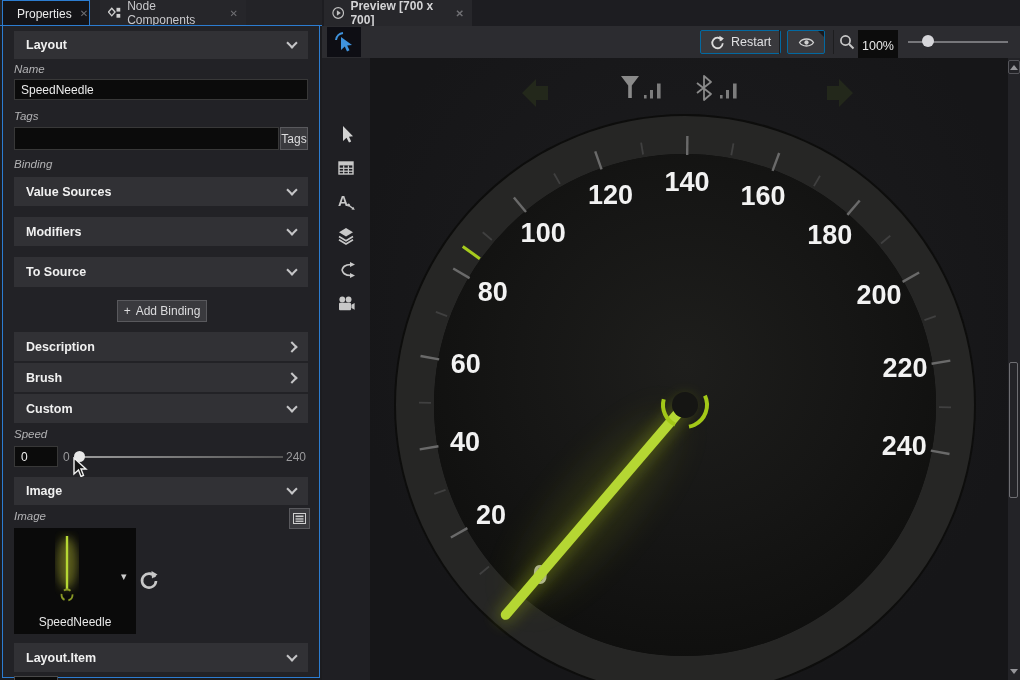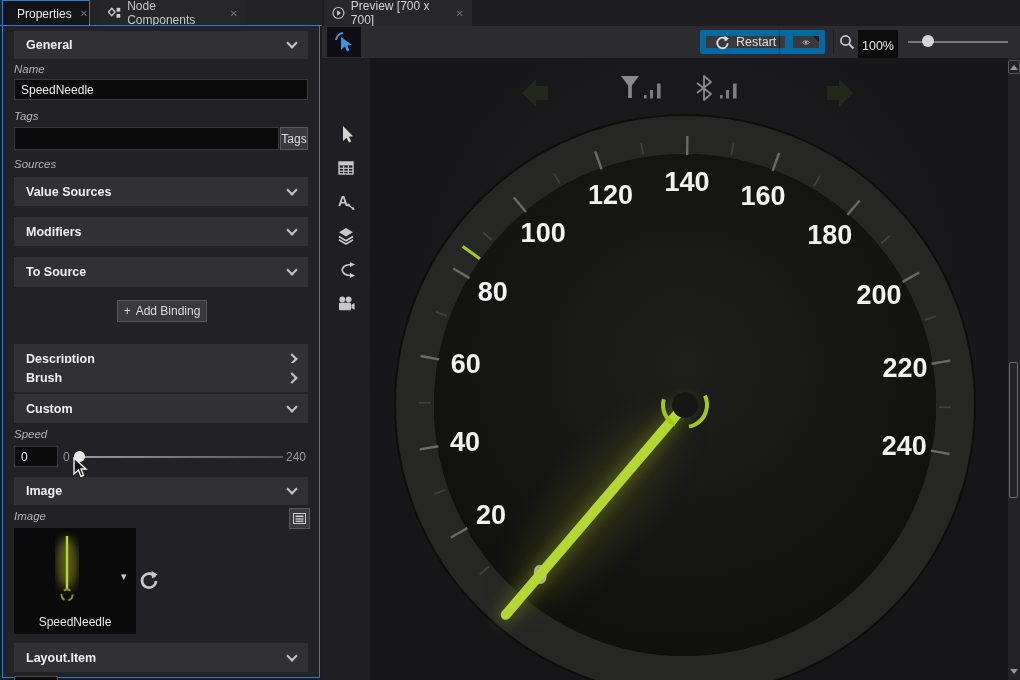--- a/index.html
+++ b/index.html
@@ -42,21 +42,21 @@
   #img-thumb .cap { position:absolute; bottom:5px; width:100%; text-align:center;
                     font-size:12px; color:#e8e8e8; }
 
   
   #pv-toolbar { position:absolute; left:322px; top:26px; width:698px; height:32px; background:#2c2c30; }
   #tool-strip { position:absolute; left:322px; top:58px; width:48px; height:622px; background:#1f1f23; }
   .tool-ico { position:absolute; left:14px; width:20px; height:20px; }
   #active-tool { position:absolute; left:5px; top:-31px; width:34px; height:30px; background:#0e0e14; }
   #pv-canvas { position:absolute; left:370px; top:58px; width:638px; height:622px;
                background:radial-gradient(ellipse at 50% 42%, #1d1d1f 0%, #161618 75%); }
-  .tbtn { position:absolute; top:4px; height:24px; background:#39393d; border:6px solid #0369a1;
+  .tbtn { position:absolute; top:4px; height:24px; background:#39393d; border:1px solid #0369a1;
           border-radius:2px; display:flex; align-items:center; gap:6px; padding:0 9px;
           color:#e0e0e2; font-size:12.5px; }
   .vsep { position:absolute; top:4px; width:1px; height:24px; background:#1d1d1f; }
   #zoom-box { position:absolute; left:536px; top:4px; width:40px; height:32px; background:#0c0c0c;
               color:#e8e8e8; font-size:12.5px; display:flex; align-items:center; justify-content:center; }
   #zoom-track { position:absolute; left:586px; top:15px; width:100px; height:2px; background:#77777b; }
   #zoom-thumb { position:absolute; left:600px; top:9px; width:12px; height:12px; border-radius:50%; background:#d6d6da; }
 
   
   #v-scroll { position:absolute; left:1008px; top:58px; width:12px; height:622px; background:#232327; }
@@ -94,52 +94,52 @@
         <rect x="9" y="7" width="4" height="4" fill="#cfcfcf"></rect>
       </svg>
       <span>Node Components</span>
       <span class="close">✕</span>
     </div>
   </div>
 
   <div id="left-content"></div>
 
   <div class="sec-hdr" style="top:31px;">
-    <span class="t">General</span>
+    <span class="t">Layout</span>
     <span class="chev down"></span>
   </div>
 
   <div class="lbl" style="top:63px;">Name</div>
   <input class="tinput" style="left: 14px; top: 79px; width: 294px; height: 21px;" value="SpeedNeedle">
 
   <div class="lbl" style="top:110px;">Tags</div>
   <input class="tinput" style="left: 14px; top: 127px; width: 265px; height: 23px;" value="">
   <button class="btn" style="position:absolute;left:280px;top:127px;width:28px;height:23px;">Tags</button>
 
-  <div class="lbl" style="top:158px;">Sources</div>
+  <div class="lbl" style="top:158px;">Binding</div>
 
   <div class="sec-hdr" style="top:177px;height:29px;">
     <span class="t">Value Sources</span>
     <span class="chev down"></span>
   </div>
   <div class="sec-hdr" style="top:217px;height:29px;">
     <span class="t">Modifiers</span>
     <span class="chev down"></span>
   </div>
   <div class="sec-hdr" style="top:257px;height:30px;">
     <span class="t">To Source</span>
     <span class="chev down"></span>
   </div>
 
   <button class="btn" style="position:absolute;left:117px;top:300px;width:90px;height:22px;gap:5px;">
     <span>+</span>
     <span>Add Binding</span>
   </button>
 
-  <div class="sec-hdr" style="top:344px;height:29px;">
+  <div class="sec-hdr" style="top:332px;height:29px;">
     <span class="t">Description</span>
     <span class="chev right"></span>
   </div>
   <div class="sec-hdr" style="top:394px;height:29px;">
     <span class="t">Custom</span>
     <span class="chev down"></span>
   </div>
   <div class="sec-hdr" style="top:363px;height:29px;">
     <span class="t">Brush</span>
     <span class="chev right"></span>
@@ -190,21 +190,21 @@
     <path d="M16,7 A7,7 0 1 0 17,11" fill="none" stroke="#c8c8c8" stroke-width="2.6"></path>
     <polygon points="12.5,1 18.5,4.5 13,8.5" fill="#c8c8c8"></polygon>
   </svg>
 
   <div class="sec-hdr" style="top:643px;height:29px;">
     <span class="t">Layout.Item</span>
     <span class="chev down"></span>
   </div>
   <div style="position:absolute;left:14px;top:676px;width:44px;height:4px;background:#0b0b0b;border:1px solid #4a4a4a;border-bottom:none;"></div>
 
-  <div class="tabbar" style="left:322px;width:698px;background:#1d1d21;">
+  <div class="tabbar" style="left:322px;width:698px;background:#1d1d21;font-weight:bold;">
     <div class="tab" style="left:2px;width:148px;background:#27272b;color:#d4d4d6;">
       <svg width="14" height="14" viewBox="0 0 14 14">
         <circle cx="7" cy="7" r="6" fill="none" stroke="#c0c0c0" stroke-width="1.3"></circle>
         <polygon points="5.5,4 10,7 5.5,10" fill="#c0c0c0"></polygon>
       </svg>
       <span>Preview [700 x 700]</span>
       <span class="close">✕</span>
     </div>
   </div>
 

